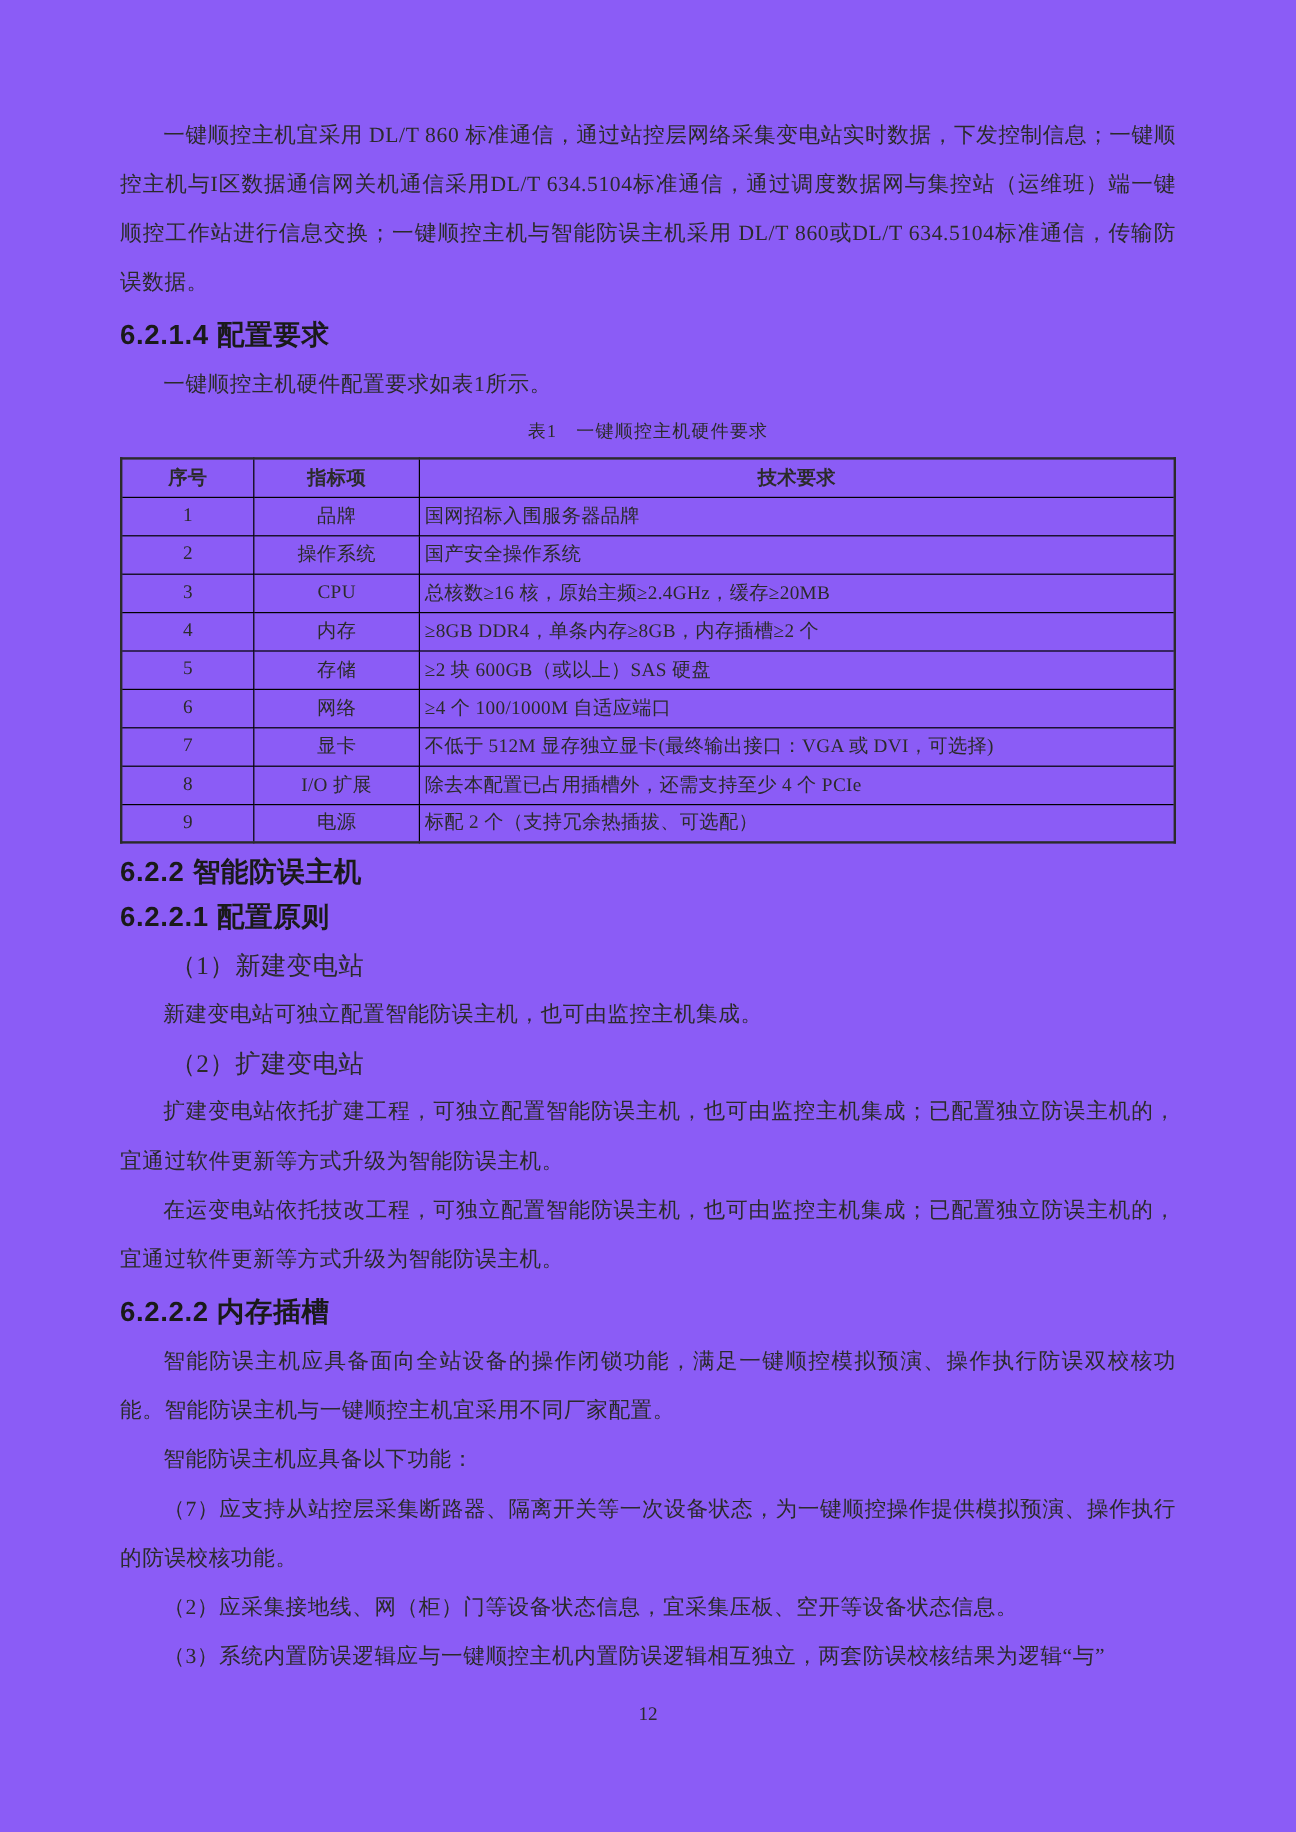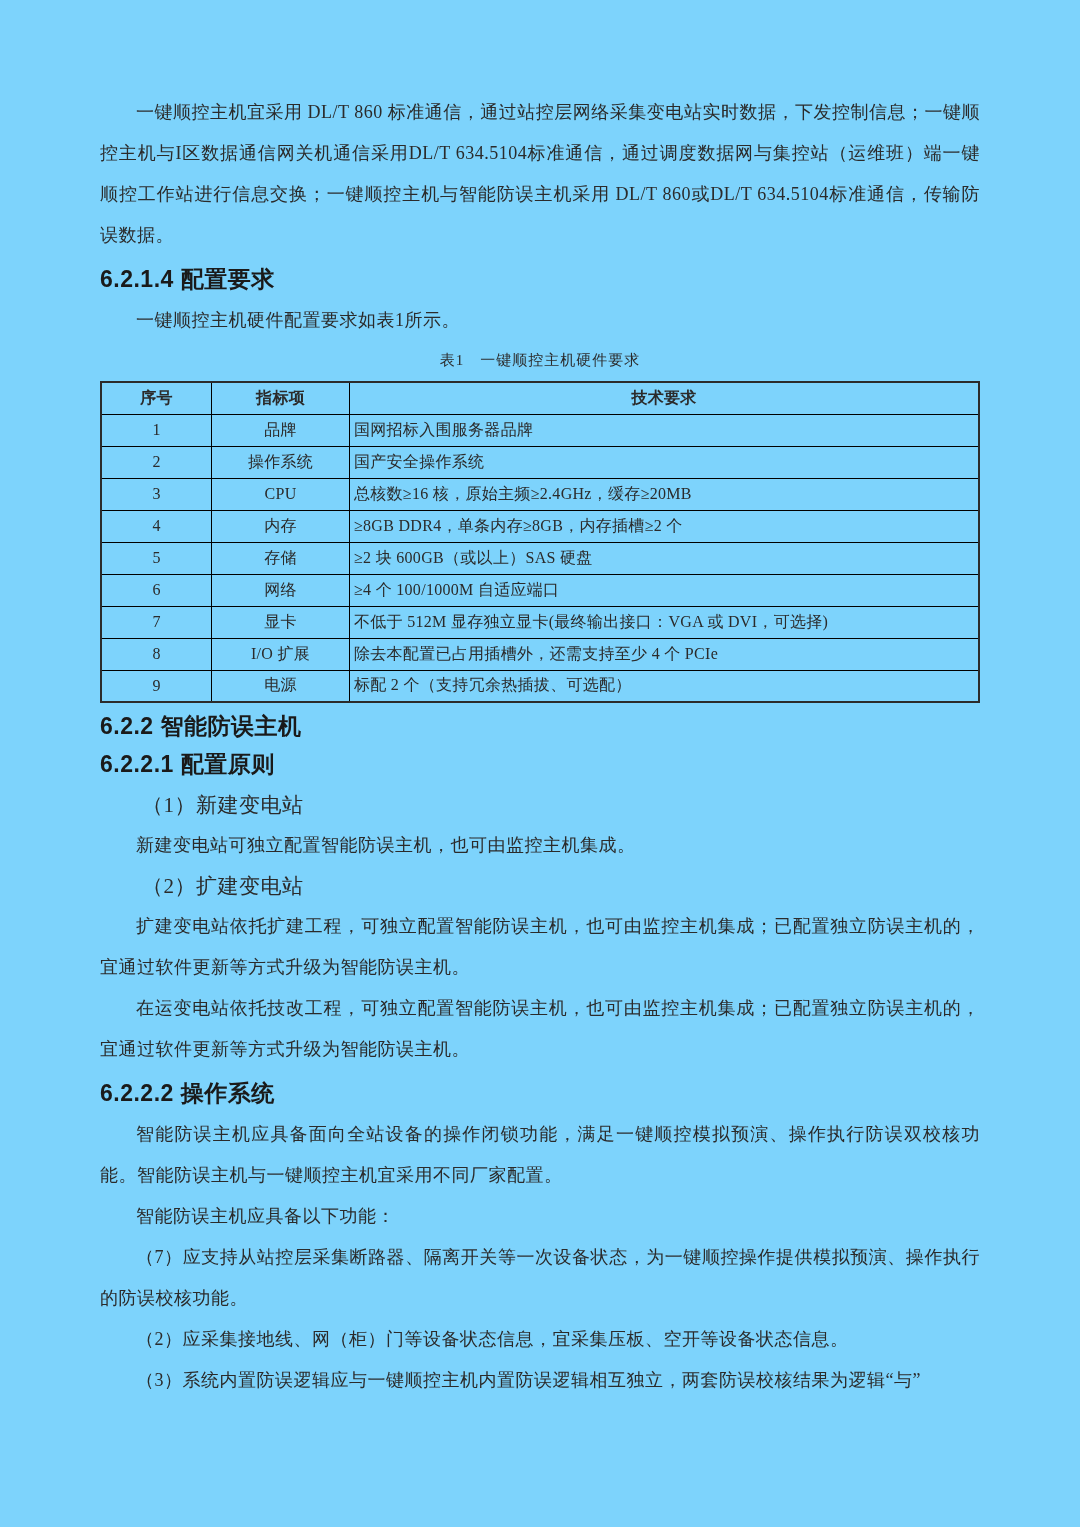--- a/index.html
+++ b/index.html
@@ -1,21 +1,21 @@
 <!DOCTYPE html>
 <html><head>
 <meta charset="utf-8">
 <style>
   html, body { margin: 0; padding: 0; background: #e9e9e9; }
   .page {
     position: relative;
     width: 1080px;
     height: 1527px;
     margin: 0 auto;
-    background: #7dd3fc;
+    background: #8b5cf6;
     box-sizing: border-box;
     padding: 92px 100px 0 100px;
     font-family: "Liberation Serif", "DejaVu Serif", serif;
     color: #2b2b2b;
     overflow: hidden;
   }
   .para {
     margin: 0;
     font-size: 18px;
     line-height: 41px;
@@ -149,21 +149,22 @@
 
   <h3 class="sec">6.2.2 智能防误主机</h3>
 
   <h3 class="sec">6.2.2.1 配置原则</h3>
   <p class="item">（1）新建变电站</p>
   <p class="para">新建变电站可独立配置智能防误主机，也可由监控主机集成。</p>
   <p class="item">（2）扩建变电站</p>
   <p class="para">扩建变电站依托扩建工程，可独立配置智能防误主机，也可由监控主机集成；已配置独立防误主机的，宜通过软件更新等方式升级为智能防误主机。</p>
   <p class="para">在运变电站依托技改工程，可独立配置智能防误主机，也可由监控主机集成；已配置独立防误主机的，宜通过软件更新等方式升级为智能防误主机。</p>
 
-  <h3 class="sec">6.2.2.2 操作系统</h3>
+  <h3 class="sec">6.2.2.2 内存插槽</h3>
   <p class="para">智能防误主机应具备面向全站设备的操作闭锁功能，满足一键顺控模拟预演、操作执行防误双校核功能。智能防误主机与一键顺控主机宜采用不同厂家配置。</p>
   <p class="para">智能防误主机应具备以下功能：</p>
   <p class="para">（7）应支持从站控层采集断路器、隔离开关等一次设备状态，为一键顺控操作提供模拟预演、操作执行的防误校核功能。</p>
   <p class="para">（2）应采集接地线、网（柜）门等设备状态信息，宜采集压板、空开等设备状态信息。</p>
   <p class="para">（3）系统内置防误逻辑应与一键顺控主机内置防误逻辑相互独立，两套防误校核结果为逻辑“与”</p>
 
+  <div class="footer">12</div>
 
 </div>
 
 </body></html>

